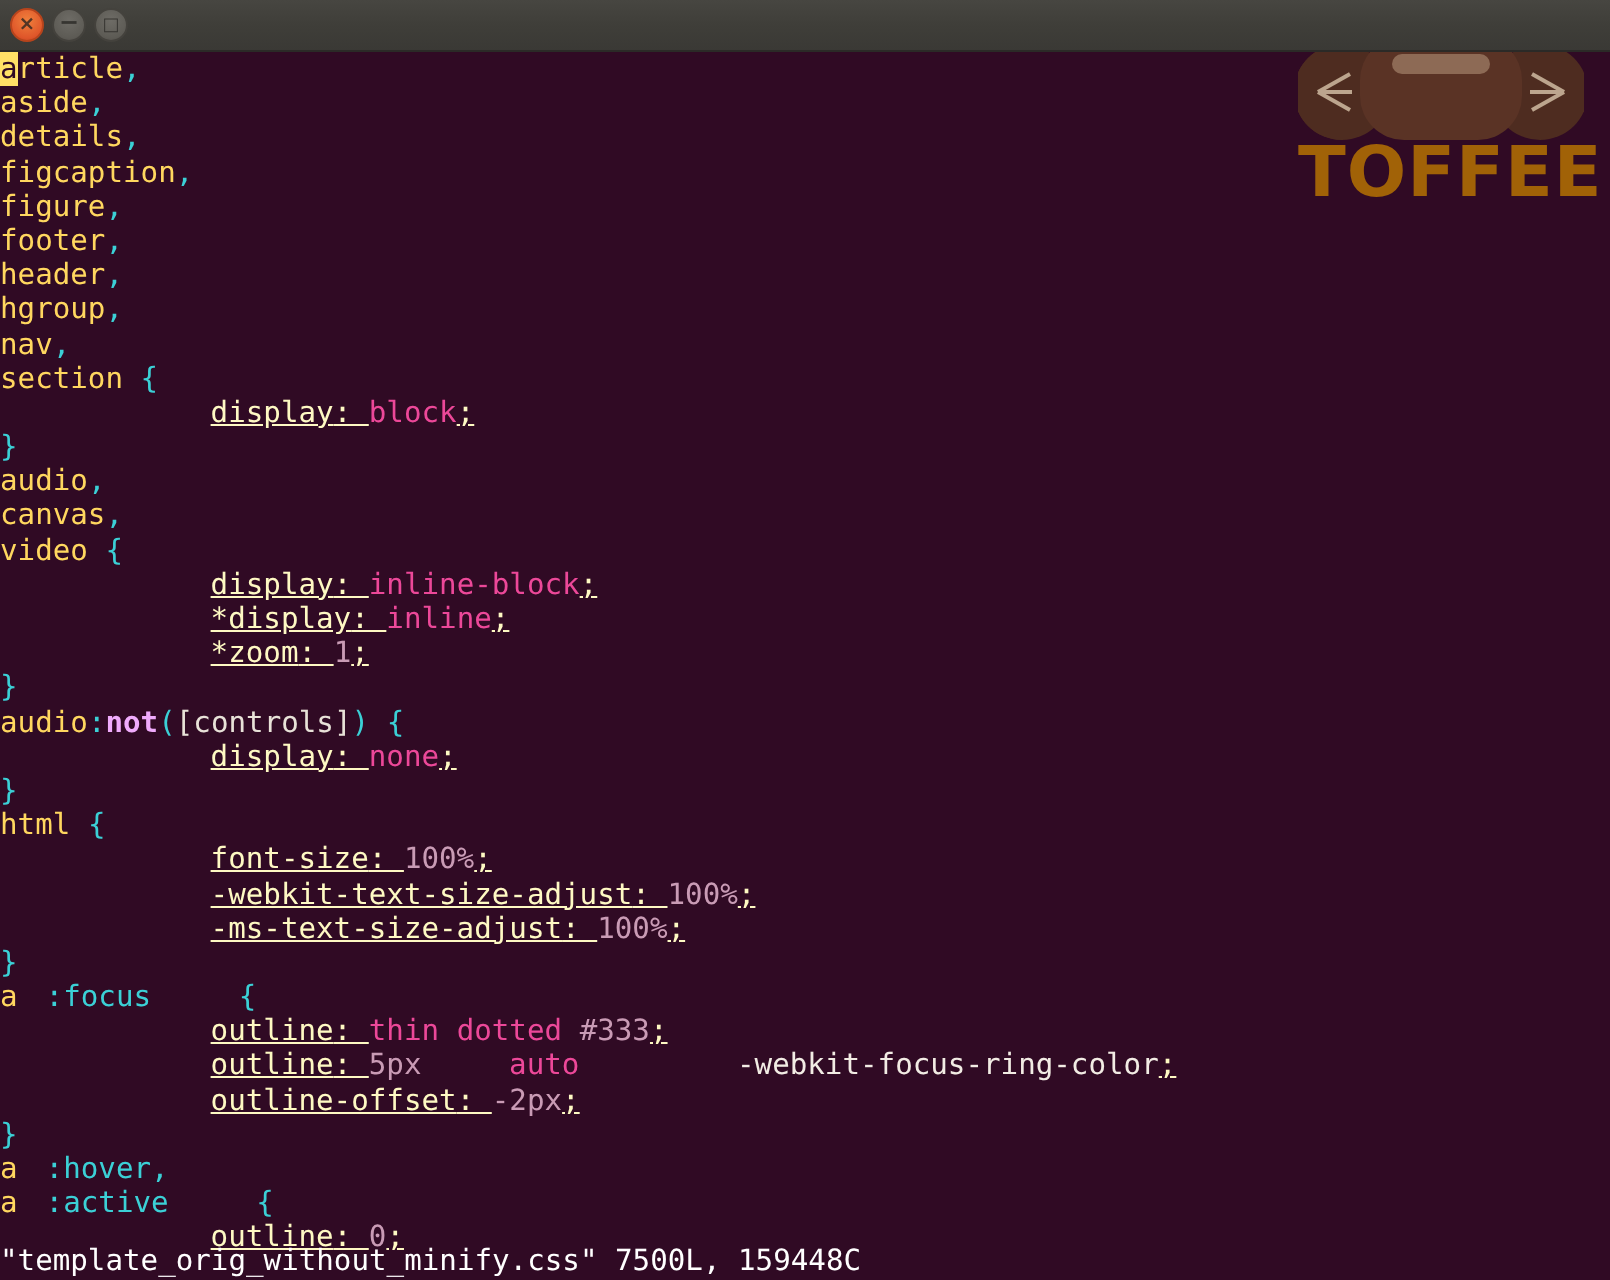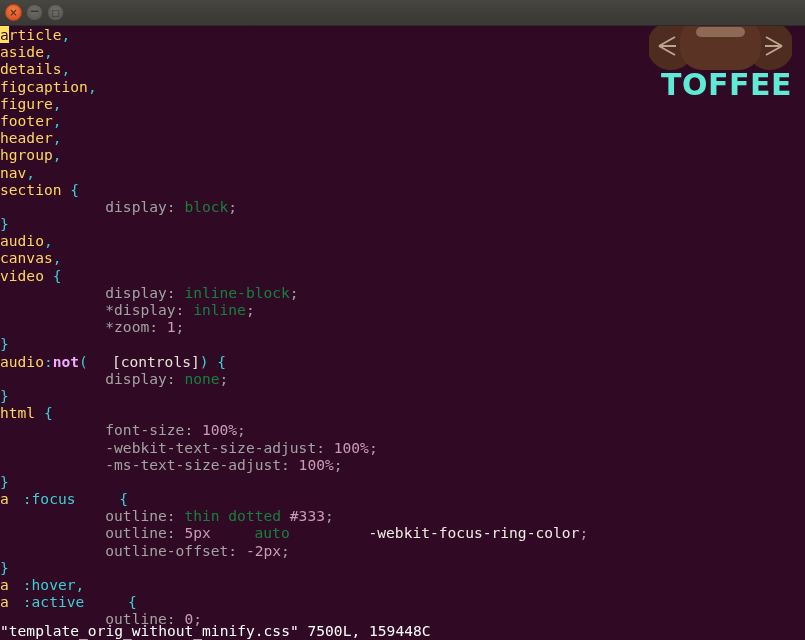--- a/index.html
+++ b/index.html
@@ -97,23 +97,23 @@
     height: 70px;
     pointer-events: none;
   }
   #toffee-logo .lbl {
     position: absolute;
     left: 0; top: 41px;
     width: 143px;
     text-align: right;
     font-family: "DejaVu Sans", sans-serif;
     font-weight: bold;
-    font-size: 30px;
+    font-size: 35px;
     letter-spacing: 0.5px;
-    color: #5eead4;
+    color: #a16207;
   }
 
   
   #code {
     position: absolute;
     left: 0; top: 0;
     width: 805px;
     padding: 0;
     font-family: "DejaVu Sans Mono", monospace;
     font-size: 14.6px;
@@ -122,23 +122,23 @@
     color: #e8e2d8;
     letter-spacing: 0px;
   }
   #code .line { height: 17.2px; }
 
   
   .sel      { color: #ffd75f; }           
   .pseudo   { color: #3bd0d6; margin-left: 14px; }           
   .pseudob  { color: #f0abfc; font-weight: bold; }
   .punc     { color: #3bd0d6; }           
-  .attrsel  { color: #e8e2d8; margin-left: 24px; }           
-  .prop     { color: #a3a3a3; }           
-  .val      { color: #15803d; }           
+  .attrsel  { color: #e8e2d8; }           
+  .prop     { color: #fef9c3; text-decoration: underline; }           
+  .val      { color: #ec4899; }           
   .num      { color: #c99bb5; }           
   .plain    { color: #f2ece4; margin-left: 35px; }           
   .statusline {
     color: #ffffff;
   }
   .cursor {
     background: #ffe066;
     color: #300a24;
   }
 </style>

